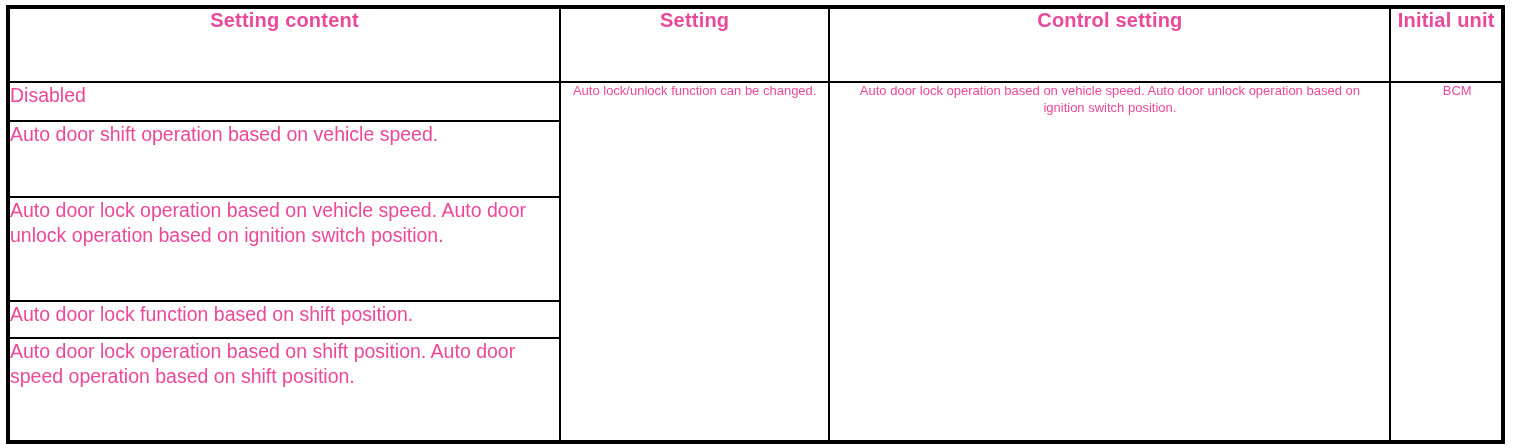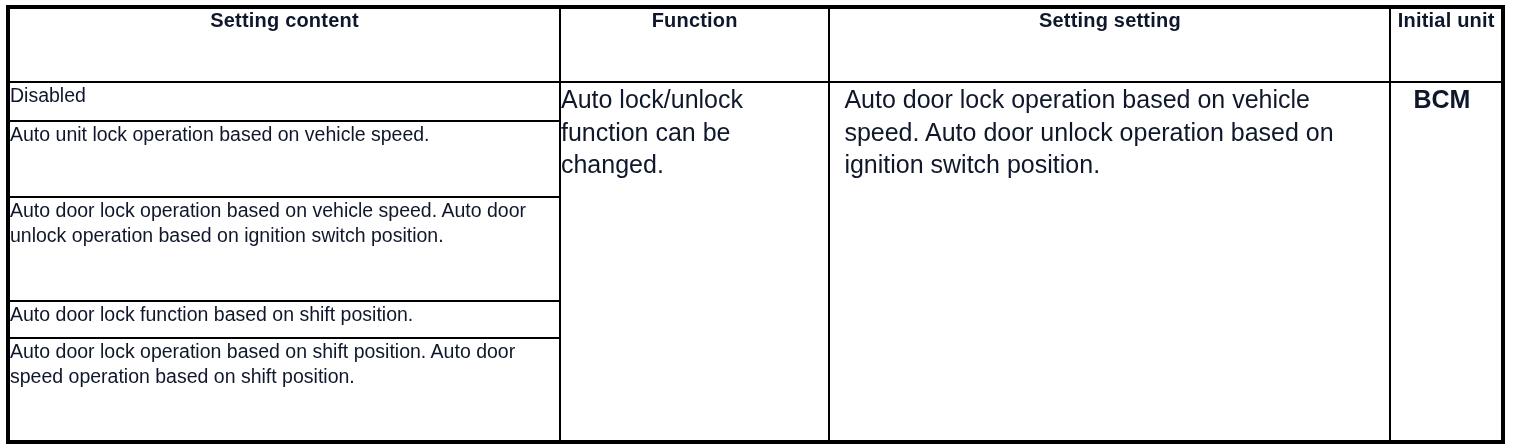--- a/index.html
+++ b/index.html
@@ -34,21 +34,21 @@
     border: 4px solid #000000;
     background: #ffffff;
   }
 
   .spec-table td,
   .spec-table th {
     border: 2px solid #000000;
     background: #ffffff;
     padding: 0;
     vertical-align: top;
-    color: #0f172a;
+    color: #ec4899;
   }
 
   
   .head-cell {
     height: 72px;
     text-align: center;
     vertical-align: middle;
     font-weight: bold;
     font-size: 20px;
     letter-spacing: 0.2px;
@@ -65,35 +65,34 @@
   
   .body-cell {
     font-size: 19.5px;
     line-height: 1.30;
     padding: 5px 8px 6px 8px;
     text-align: left;
     vertical-align: top;
   }
 
   .span-cell {
-    font-size: 25px;
+    font-size: 13px;
     line-height: 1.30;
     padding: 6px 10px 6px 10px;
     vertical-align: middle;
-    text-align: left;
+    text-align: center;
   }
 
   .span-cell.initial-cell {
     padding-left: 14px;
     padding-right: 14px;
   }
 
   .span-cell.unit-cell {
     padding-left: 22px;
-    font-weight: bold;
   }
 
   
   .r1 { height: 39px; }
   .r2 { height: 76px; }
   .r3 { height: 104px; }
   .r4 { height: 37px; }
   .r5 { height: 104px; }
 </style>
 </head>
@@ -105,37 +104,37 @@
     <colgroup>
       <col class="col-setting">
       <col class="col-function">
       <col class="col-initial">
       <col class="col-unit">
     </colgroup>
 
     <thead>
       <tr>
         <th class="head-cell col-setting">Setting content</th>
-        <th class="head-cell col-function">Function</th>
-        <th class="head-cell col-initial">Setting setting</th>
+        <th class="head-cell col-function">Setting</th>
+        <th class="head-cell col-initial">Control setting</th>
         <th class="head-cell col-unit">Initial unit</th>
       </tr>
     </thead>
 
     <tbody>
 
       <tr class="r1">
         <td class="body-cell">Disabled</td>
         <td class="span-cell" rowspan="5">Auto lock/unlock function can be changed.</td>
         <td class="span-cell initial-cell" rowspan="5">Auto door lock operation based on vehicle speed. Auto door unlock operation based on ignition switch position.</td>
         <td class="span-cell unit-cell" rowspan="5">BCM</td>
       </tr>
 
       <tr class="r2">
-        <td class="body-cell">Auto unit lock operation based on vehicle speed.</td>
+        <td class="body-cell">Auto door shift operation based on vehicle speed.</td>
       </tr>
 
       <tr class="r3">
         <td class="body-cell">Auto door lock operation based on vehicle speed. Auto door unlock operation based on ignition switch position.</td>
       </tr>
 
       <tr class="r4">
         <td class="body-cell">Auto door lock function based on shift position.</td>
       </tr>
 

